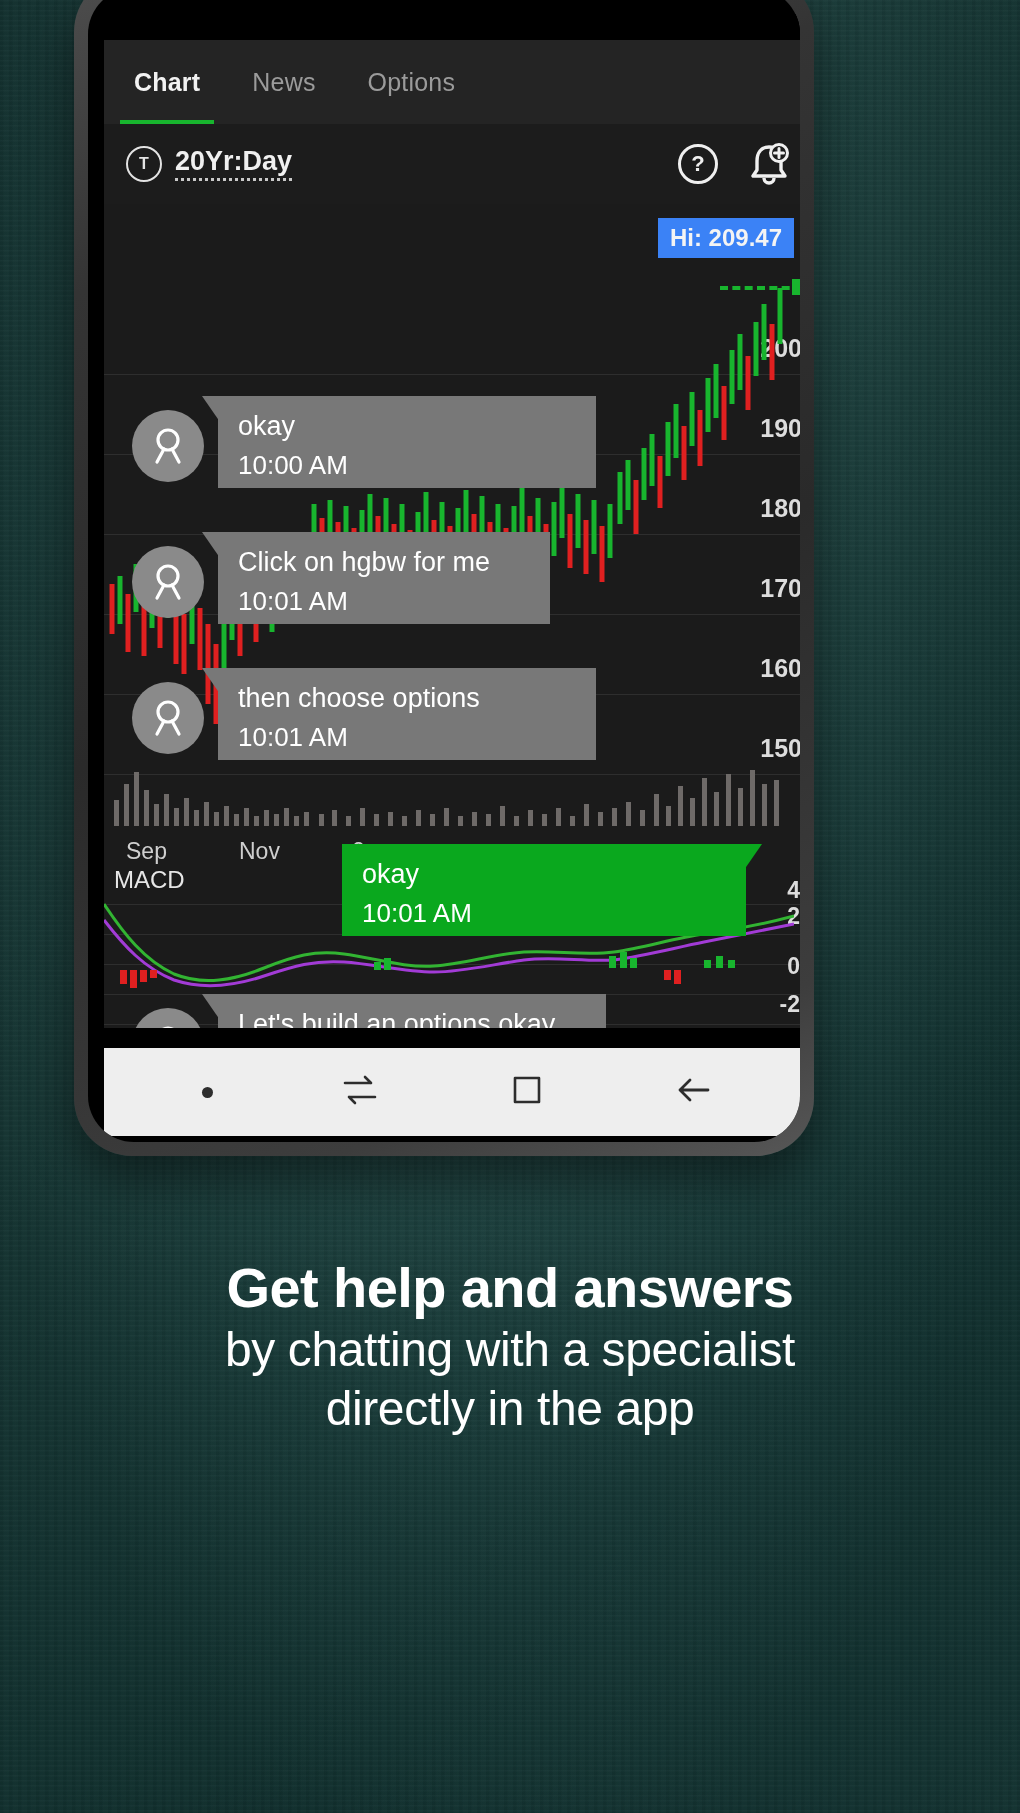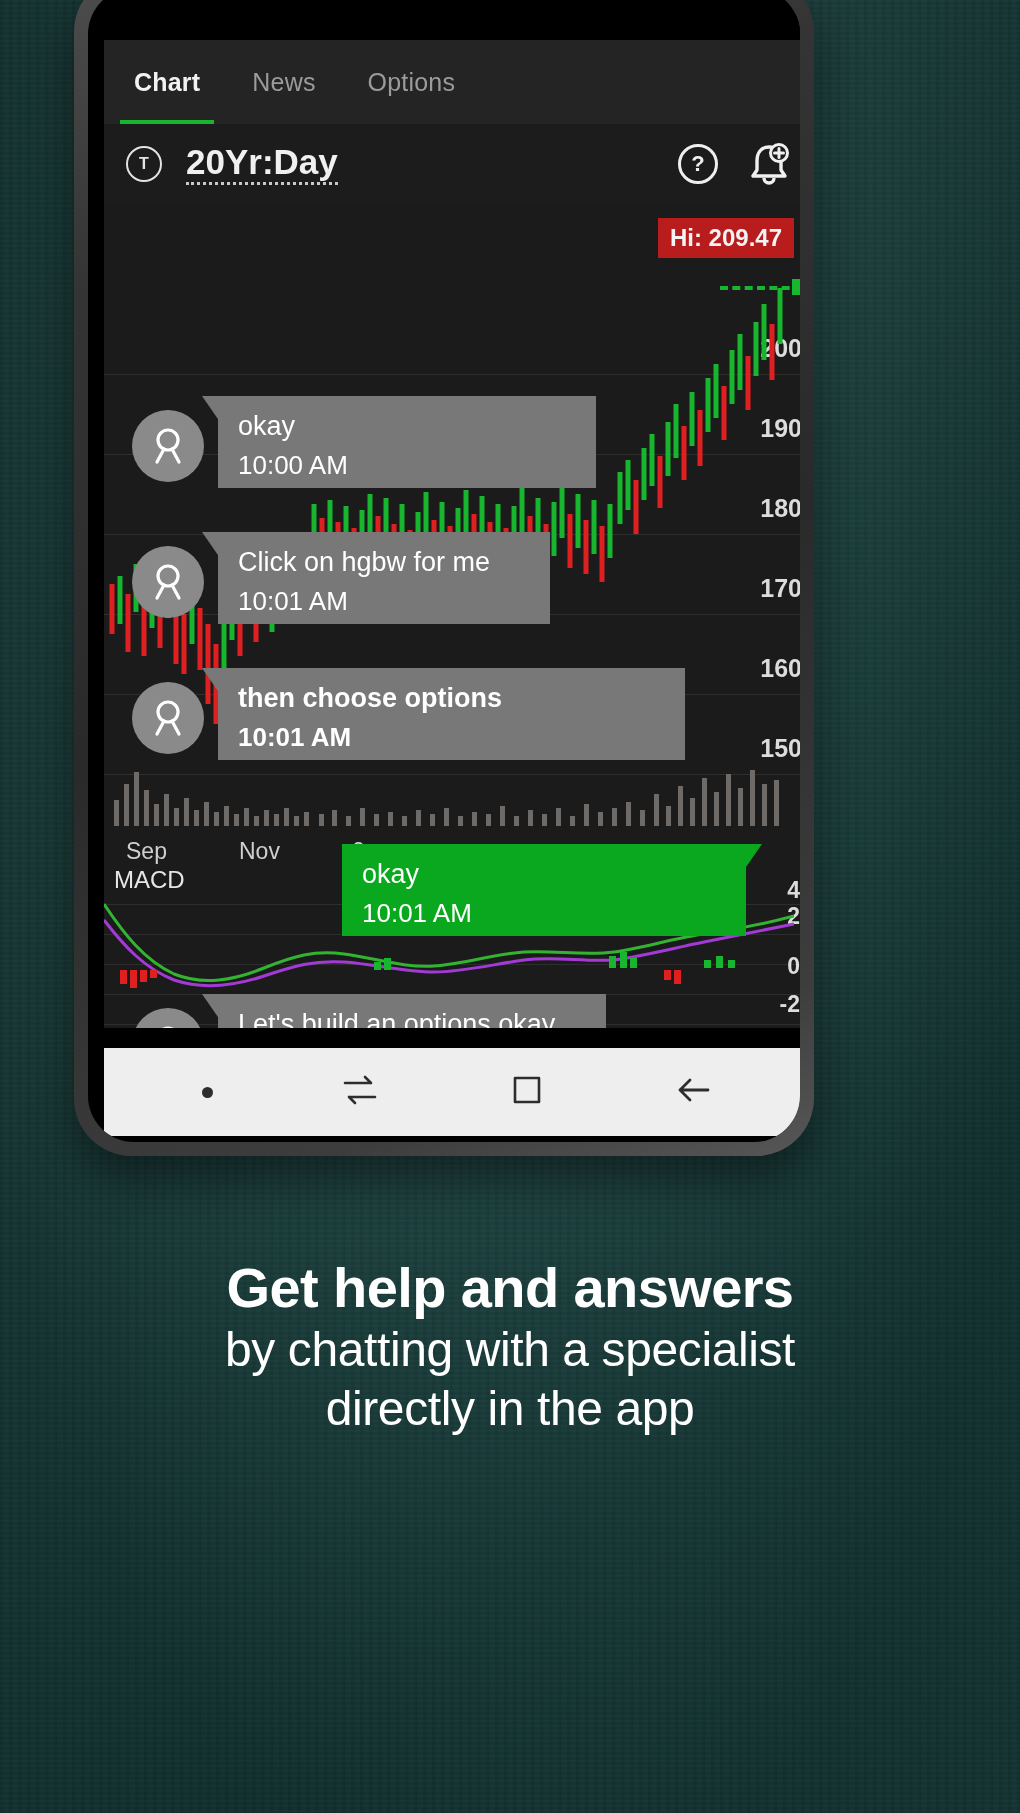--- a/index.html
+++ b/index.html
@@ -101,23 +101,23 @@
     position:relative;
   }
   .tcircle{
     width:36px;height:36px;border-radius:50%;
     border:2.5px solid #e3e3e3;
     display:flex;align-items:center;justify-content:center;
     font-size:16px;color:#e3e3e3;font-weight:bold;
     flex:0 0 auto;
   }
   .chart-title{
-    margin-left:24px;
+    margin-left:13px;
     color:#f0f0f0;
-    font-size:35px;
+    font-size:27px;
     font-weight:bold;
     border-bottom:3px dotted #c9c9c9;
     padding-bottom:3px;
     line-height:1;
   }
   .head-icons{ margin-left:auto; display:flex; align-items:center; gap:30px; }
   .qcircle{
     width:40px;height:40px;border-radius:50%;
     border:3px solid #efefef;
     display:flex;align-items:center;justify-content:center;
@@ -141,21 +141,21 @@
     color:#dcdcdc; font-size:25px; font-weight:bold;
     transform:translateY(-50%);
   }
   .macdlabel{
     position:absolute; right:12px;
     color:#dcdcdc; font-size:23px; font-weight:bold;
     transform:translateY(-50%);
   }
   .hi-badge{
     position:absolute; right:18px; top:14px;
-    background:#b91c1c;
+    background:#3b82f6;
     color:#f4f4f4; font-size:24px; font-weight:bold;
     padding:6px 12px;
   }
   .hi-dash{
     position:absolute; right:10px; top:82px;
     width:82px; height:0;
     border-top:4px dashed #18b52e;
   }
   .hi-sq{
     position:absolute; right:4px; top:75px;
@@ -525,21 +525,21 @@
             </div>
           </div>
 
           <div class="msgrow" style="left:28px; top:464px;">
             <div class="avatar">
               <svg width="44" height="44" viewBox="0 0 44 44">
                   <circle cx="22" cy="16" r="10" fill="none" stroke="#fff" stroke-width="3.2"></circle>
                   <path d="M11 38 L18 25 M33 38 L26 25" stroke="#fff" stroke-width="3.2" stroke-linecap="round" fill="none"></path>
                 </svg>
             </div>
-            <div class="bubble in" style="width:467px;font-weight:bold;">
+            <div class="bubble in" style="width:378px;">
               <div class="btext">then choose options</div>
               <div class="btime">10:01 AM</div>
             </div>
           </div>
 
           <div class="msgrow" style="left:238px; top:640px;">
             <div class="bubble out" style="width:404px;">
               <div class="btext">okay</div>
               <div class="btime">10:01 AM</div>
             </div>

